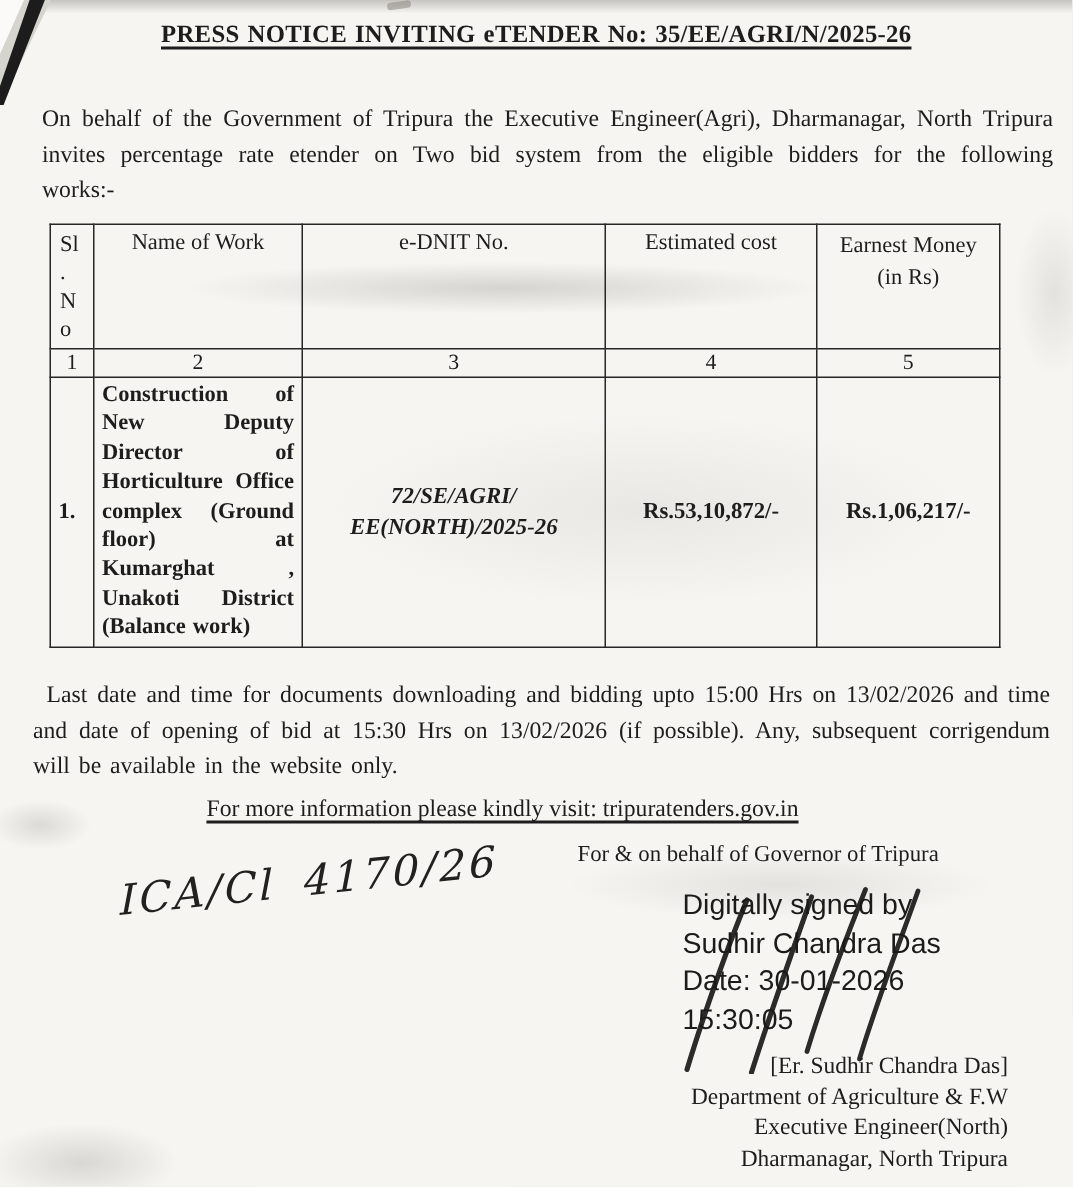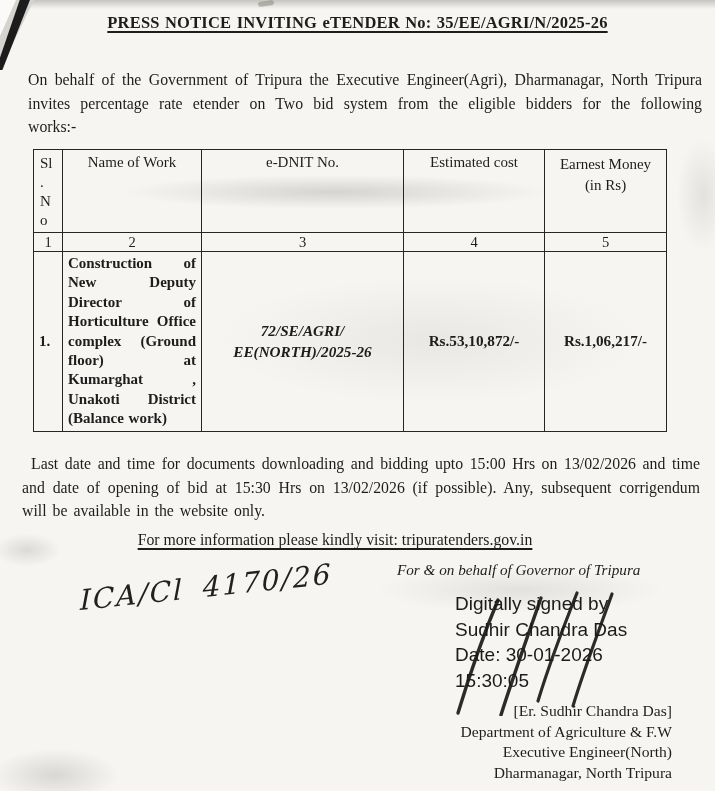--- a/index.html
+++ b/index.html
@@ -106,22 +106,22 @@
     position:absolute;left:22px;top:452px;width:678px;
     font-size:15.8px;line-height:23.5px;text-align:justify;
     text-indent:9px;word-spacing:2px;
   }
   .visit-line{
     position:absolute;left:0;top:531px;width:670px;text-align:center;
     font-size:15.8px;
     text-decoration:underline;text-decoration-thickness:1.5px;text-underline-offset:3px;
   }
   .on-behalf{
-    position:absolute;left:397px;top:561px;width:300px;
-    font-size:15.2px;white-space:nowrap;font-style:italic;
+    position:absolute;left:385px;top:561px;width:300px;
+    font-size:15.2px;white-space:nowrap;
   }
   .handwritten{
     position:absolute;left:80px;top:584px;
     font-family:"DejaVu Serif", serif;font-style:italic;
     font-size:28px;letter-spacing:2px;word-spacing:8px;
     color:#21211f;
     transform:rotate(-6deg) skewX(-6deg);
     transform-origin:left center;
     white-space:nowrap;
   }

